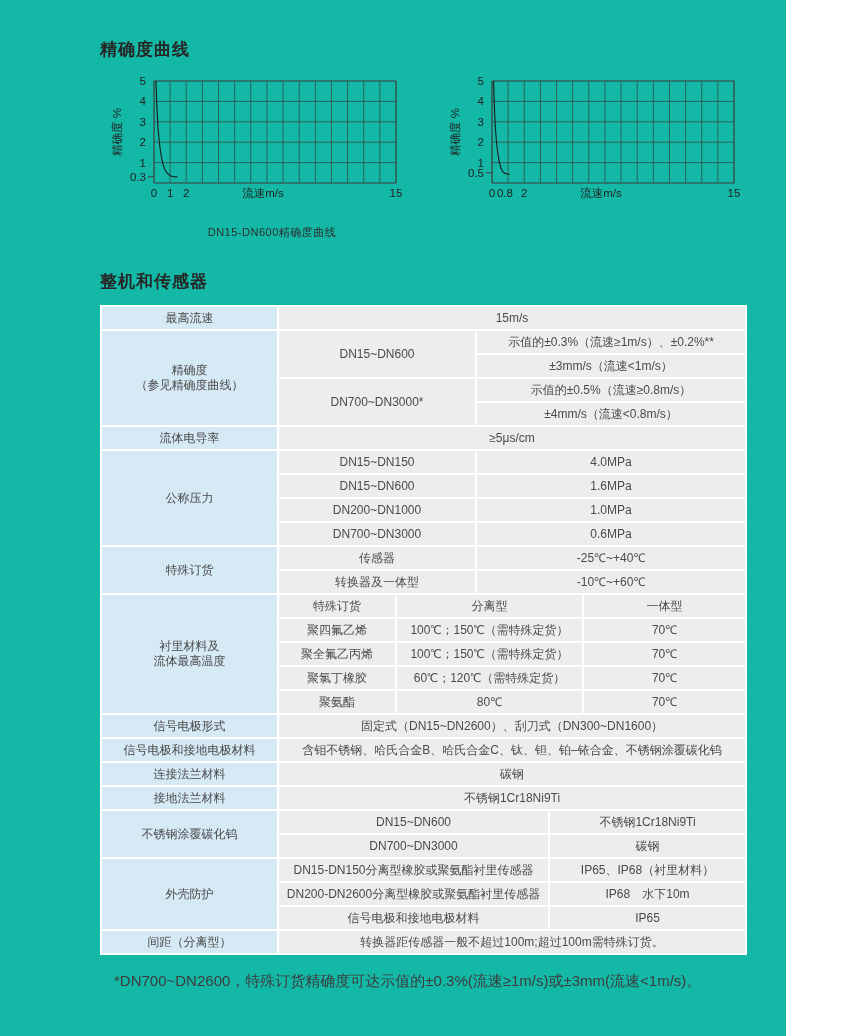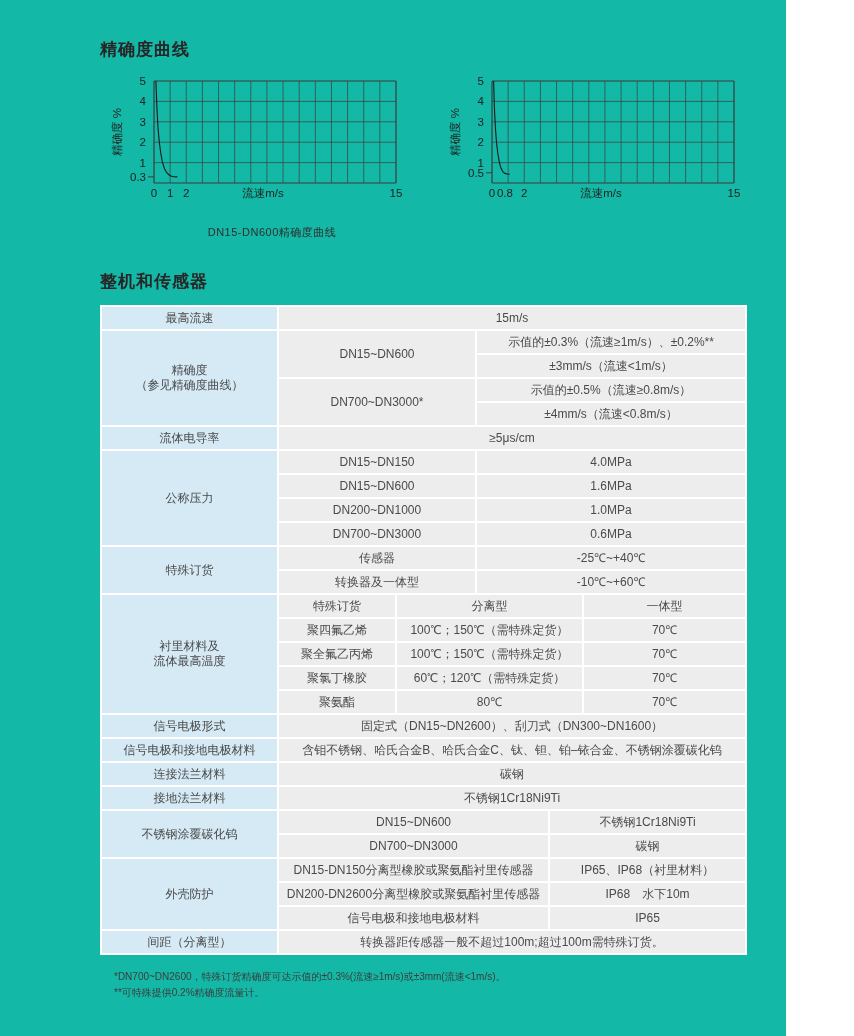--- a/index.html
+++ b/index.html
@@ -17,21 +17,21 @@
   .chart-caption{font-size:11px;color:#2e2e2e;text-align:center;padding-left:26px;letter-spacing:0.5px;}
   
   table.spec{border-collapse:collapse;table-layout:fixed;width:645px;margin-top:12px;}
   table.spec td{
     border:2px solid #ffffff;background:#ededed;text-align:center;vertical-align:middle;
     font-size:12px;color:#4a4a4a;height:20px;padding:1px 3px;line-height:1.25;
     overflow:hidden;white-space:nowrap;
   }
   table.spec td.lab{background:#d5eaf5;white-space:pre-line;margin-top:16px;}
   
-  .footnotes{margin:14px 0 0 14px;font-size:10px;color:#3c3c3c;line-height:1.6;}
+  .footnotes{margin:14px 0 0 14px;font-size:15px;color:#3c3c3c;line-height:1.6;}
 </style>
 </head>
 <body>
 
 <div class="page">
   <div class="content">
 
     <h2 class="sec">精确度曲线</h2>
 
     <div class="charts">
@@ -260,17 +260,16 @@
 
       <tr>
         <td class="lab">间距（分离型）</td>
         <td colspan="5">转换器距传感器一般不超过100m;超过100m需特殊订货。</td>
       </tr>
       </tbody>
     </table>
 
     <div class="footnotes">
       <div>*DN700~DN2600，特殊订货精确度可达示值的±0.3%(流速≥1m/s)或±3mm(流速&lt;1m/s)。</div>
-      <div>**可特殊提供0.2%精确度流量计。</div>
     </div>
 
   </div>
 </div>
 
 </body></html>

